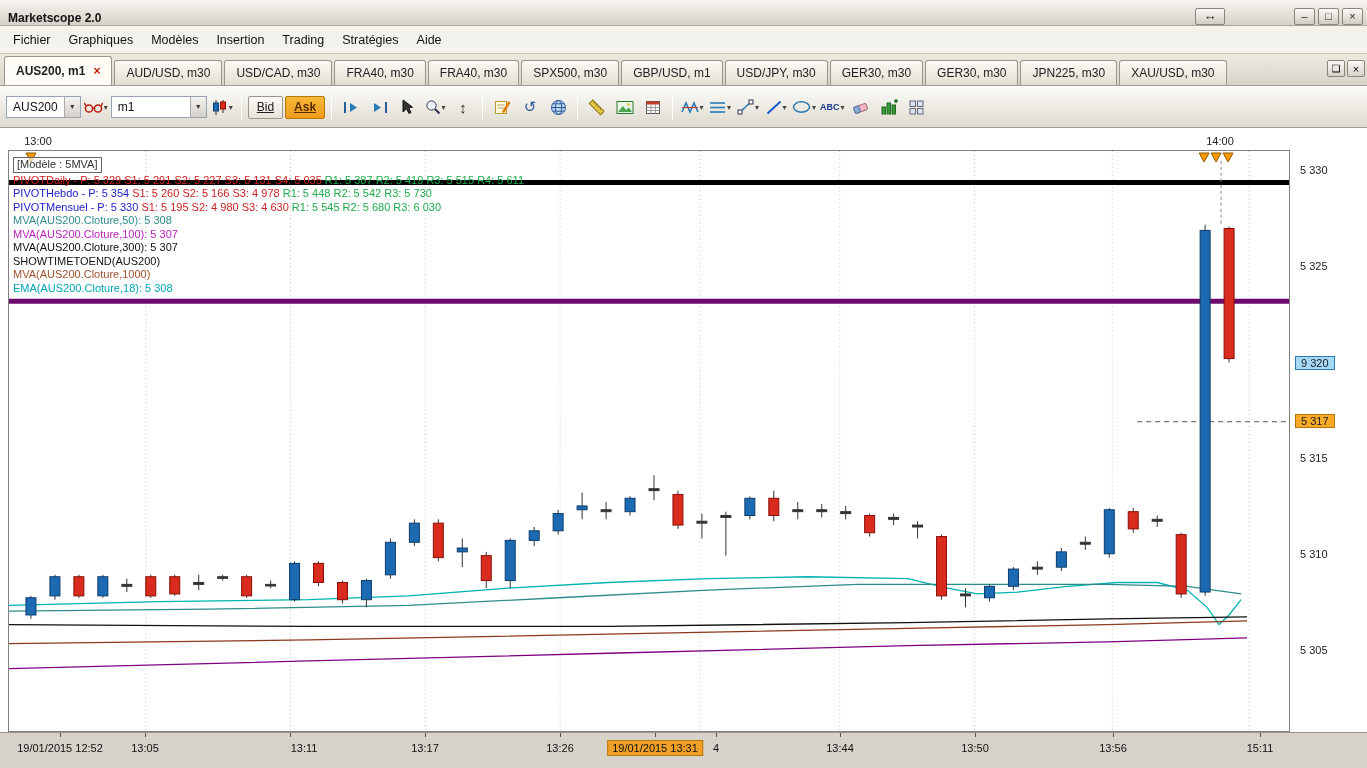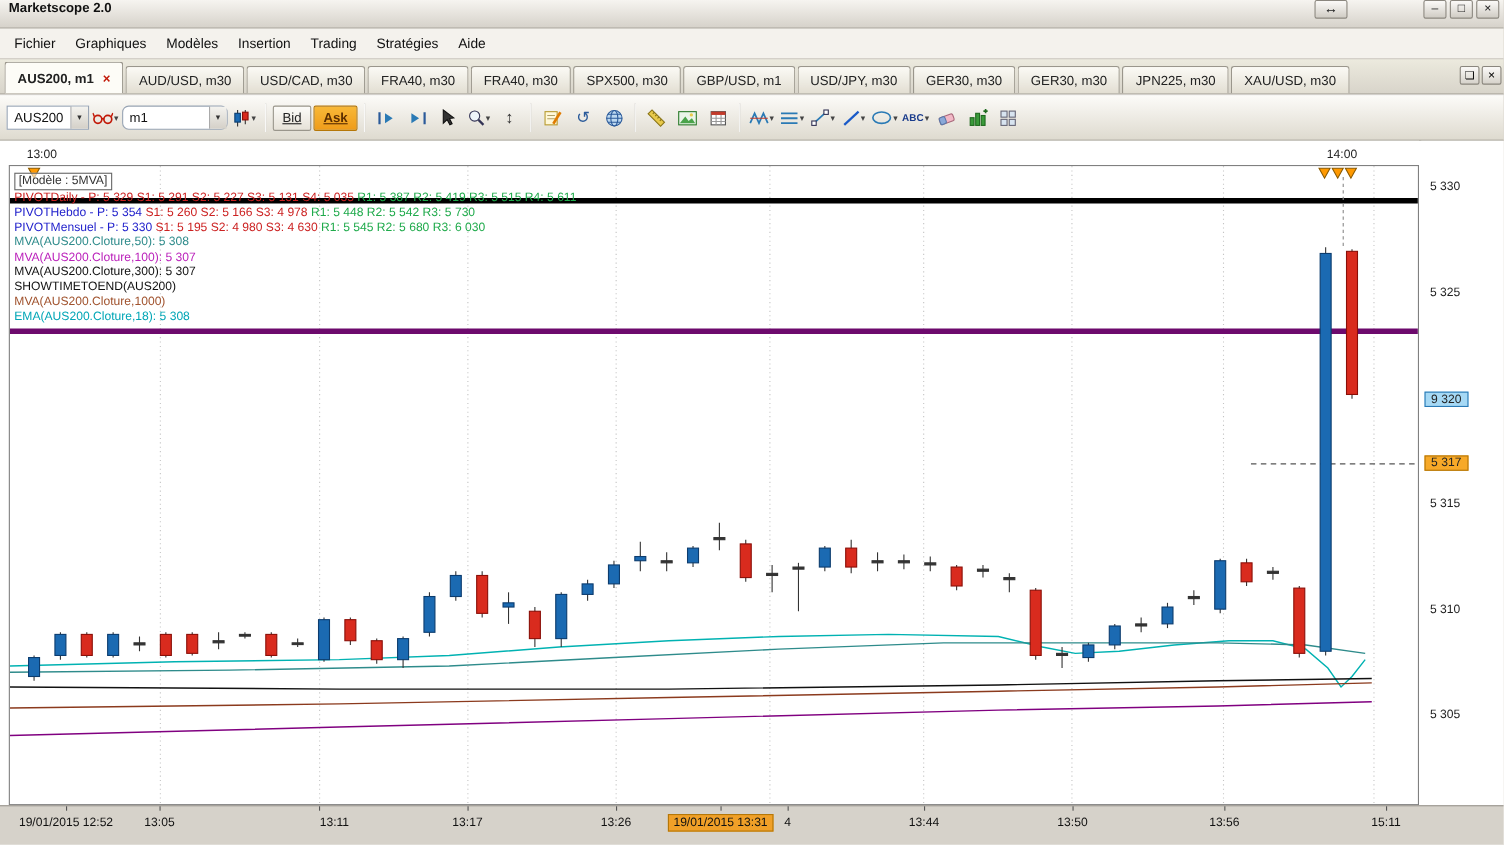--- a/index.html
+++ b/index.html
@@ -3,21 +3,21 @@
 <meta charset="utf-8">
 <style>
   * { box-sizing: border-box; margin: 0; padding: 0; }
   html,body { width:1367px; height:768px; overflow:hidden; }
   body { font-family:"Liberation Sans", sans-serif; background:#d4d0c8; }
   #window { position:relative; width:1367px; height:768px; background:#d4d0c8; }
 
   
   #titlebar { position:absolute; top:0; left:0; width:100%; height:26px;
     background:linear-gradient(#f6f4f0,#d6d2ca); border-bottom:1px solid #aaa69e;
-    display:flex; align-items:flex-start; padding:0 4px 0 8px; }
+    display:flex; align-items:flex-end; padding:0 4px 0 8px; }
   #titlebar .title { font-weight:bold; font-size:12px; color:#111; flex:0 0 auto; }
   #titlebar .spacer { flex:1; }
   .winbtn { width:21px; height:17px; margin-left:3px; font-size:11px; line-height:14px;
     background:linear-gradient(#fbfaf8,#d0ccc4); border:1px solid #8a867e; border-radius:2px;
     color:#222; text-align:center; cursor:default; }
   #dock-btn { width:30px; margin-right:66px; font-size:13px; }
 
   
   #menubar { position:absolute; top:26px; left:0; width:100%; height:28px;
     background:#f4f2ed; border-bottom:1px solid #c6c2ba; display:flex; align-items:center; padding-left:4px; }
@@ -161,21 +161,21 @@
     <div class="tbtn">
       <svg width="19" height="14">
         <circle cx="5" cy="8.5" r="3.6" fill="none" stroke="#c21807" stroke-width="1.5"></circle>
         <circle cx="14" cy="8.5" r="3.6" fill="none" stroke="#c21807" stroke-width="1.5"></circle>
         <line x1="8.4" y1="8" x2="10.8" y2="8" stroke="#c21807" stroke-width="1.3"></line>
         <line x1="1.8" y1="6" x2="0.4" y2="2.8" stroke="#c21807" stroke-width="1.3"></line>
         <line x1="17.2" y1="6" x2="18.6" y2="2.8" stroke="#c21807" stroke-width="1.3"></line>
       </svg>
       <span class="dd">▾</span>
     </div>
-    <div class="combo" style="width:96px;border-radius:6px;">
+    <div class="combo" style="width:96px;">
       <span class="val">m1</span>
       <span class="spacer" style="flex:1"></span>
       <span class="arrow">▾</span>
     </div>
     <div class="tbtn">
       <svg width="17" height="17">
         <line x1="5" y1="1" x2="5" y2="16" stroke="#333"></line>
         <rect x="2.5" y="4" width="5" height="8" fill="#1b6ab2" stroke="#0c3c6e"></rect>
         <line x1="12" y1="1" x2="12" y2="14" stroke="#333"></line>
         <rect x="9.5" y="3" width="5" height="7" fill="#d92b1e" stroke="#8a0f08"></rect>

